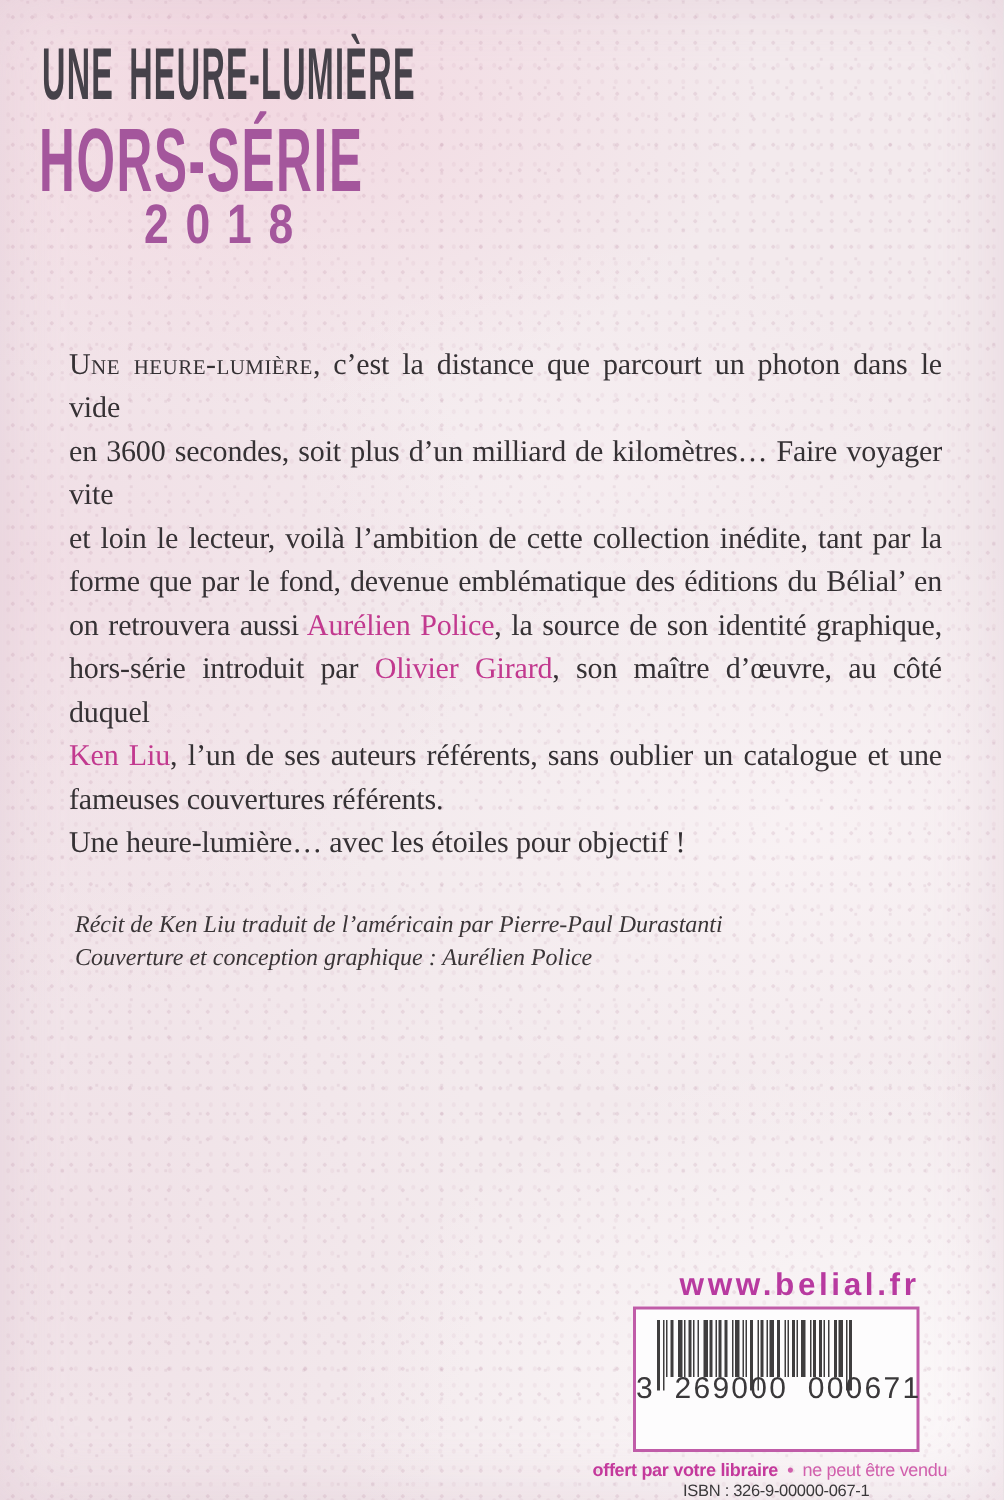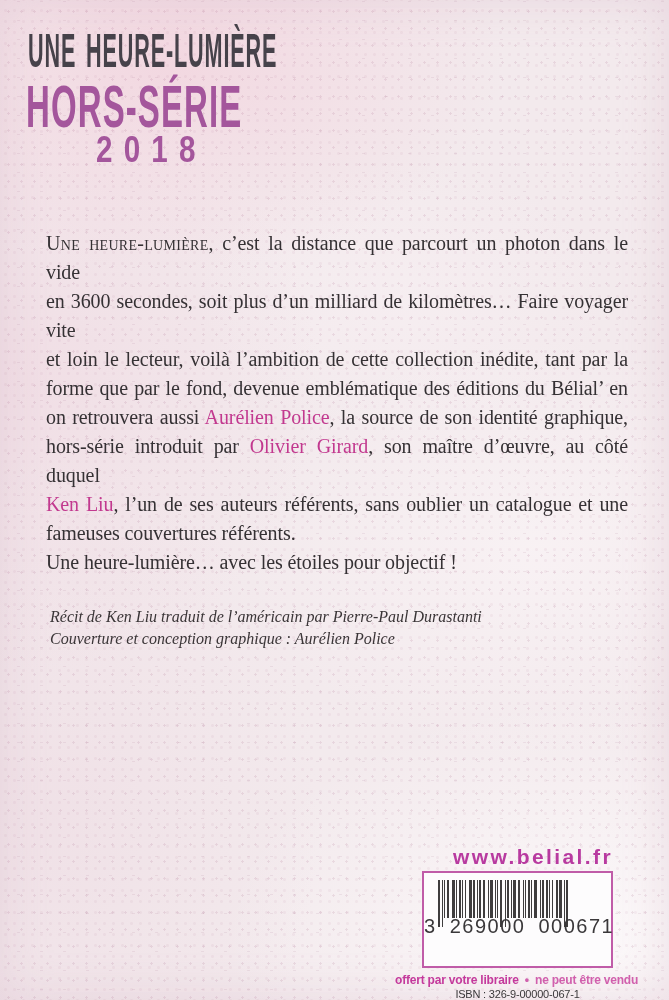--- a/index.html
+++ b/index.html
@@ -119,21 +119,21 @@
     margin-top: 48px;
   }
   .notice {
     position: absolute; left: 395px; top: 973px; width: 225px;
     text-align: center; white-space: nowrap;
     font-family: "Liberation Sans", "DejaVu Sans", sans-serif;
     font-size: 12px; letter-spacing: -0.2px;
   }
   .notice-bold   { font-weight: 700; color: var(--magenta-notice, #c4399c); }
   .notice-sep    { font-weight: 700; color: var(--magenta-notice-light, #d160ad); padding: 0 3px; }
-  .notice-light  { font-weight: 700; color: var(--magenta-notice-light, #d160ad); }
+  .notice-light  { font-weight: 400; color: var(--magenta-notice-light, #d160ad); }
 </style>
 </head>
 <body>
 
 <div class="page">
   <div class="texture"></div>
 
   <div class="series-title">UNE HEURE-LUMIÈRE</div>
   <div class="edition-title">HORS-SÉRIE</div>
   <div class="year-label">2018</div>

